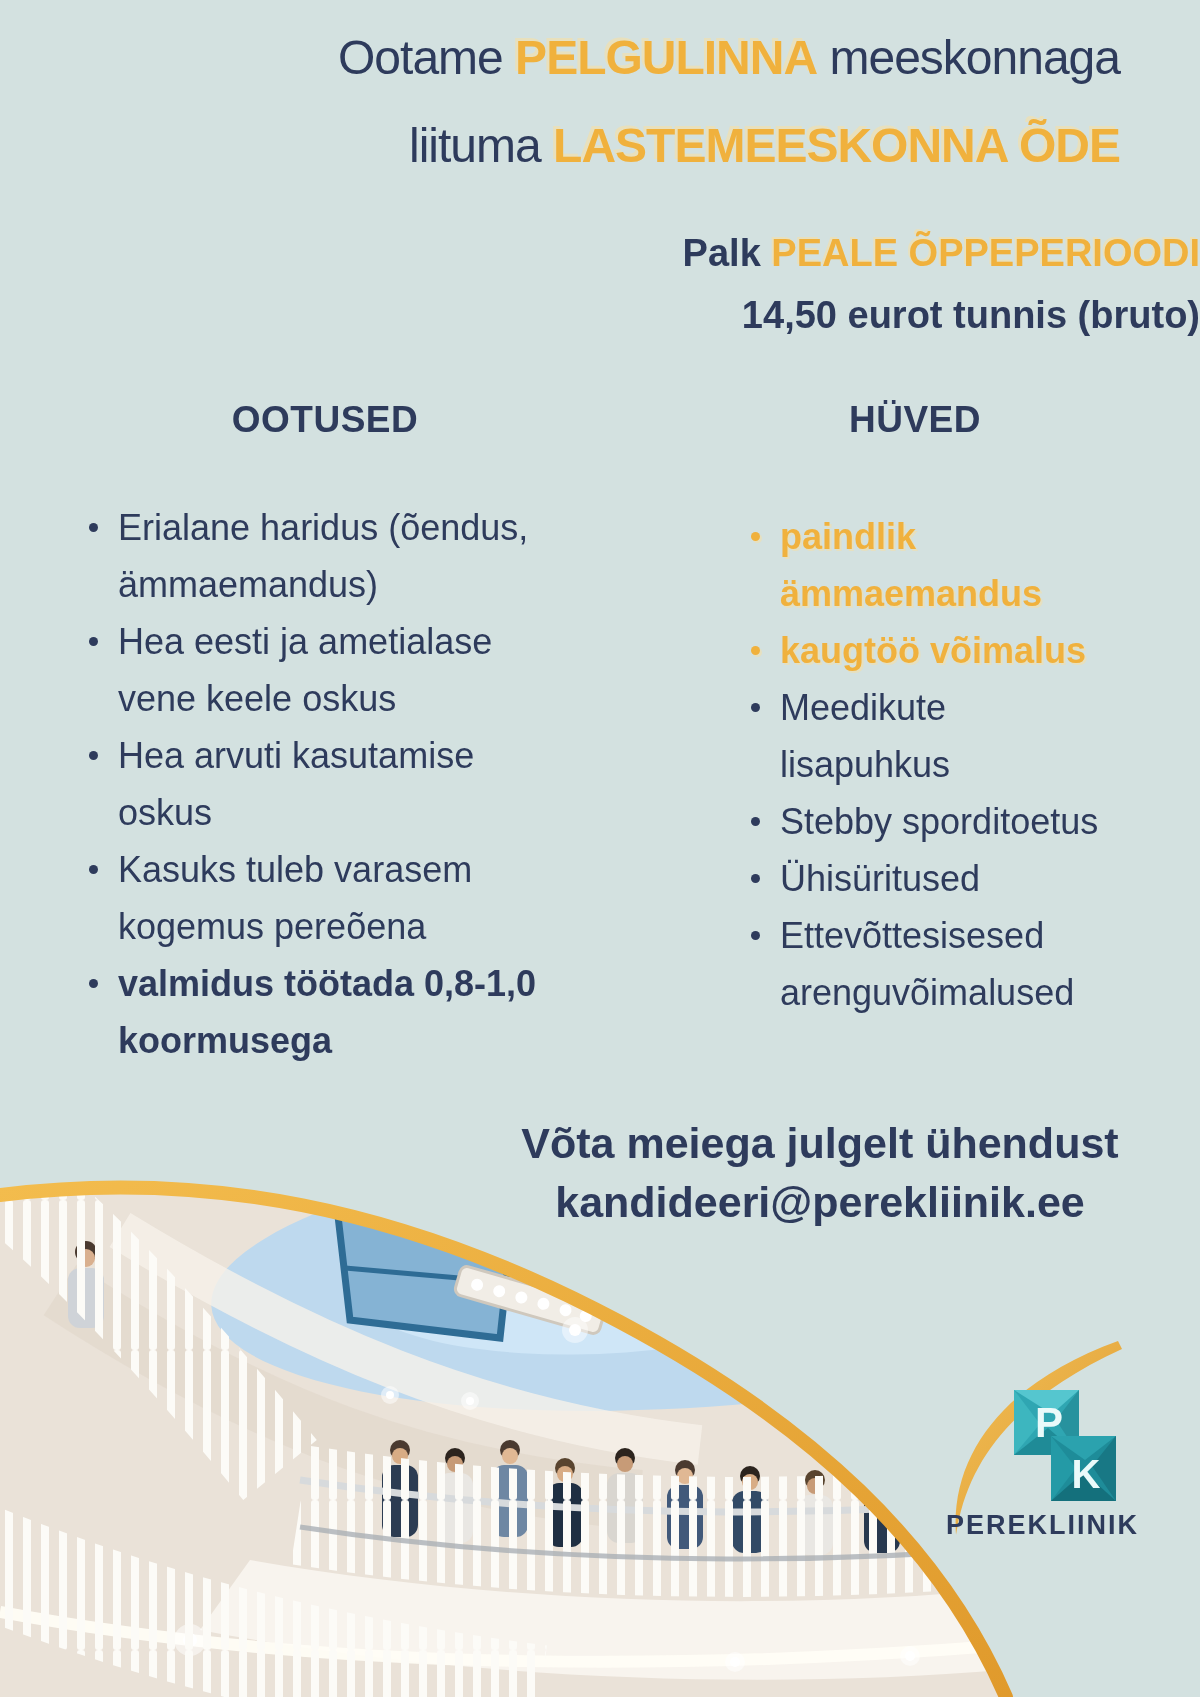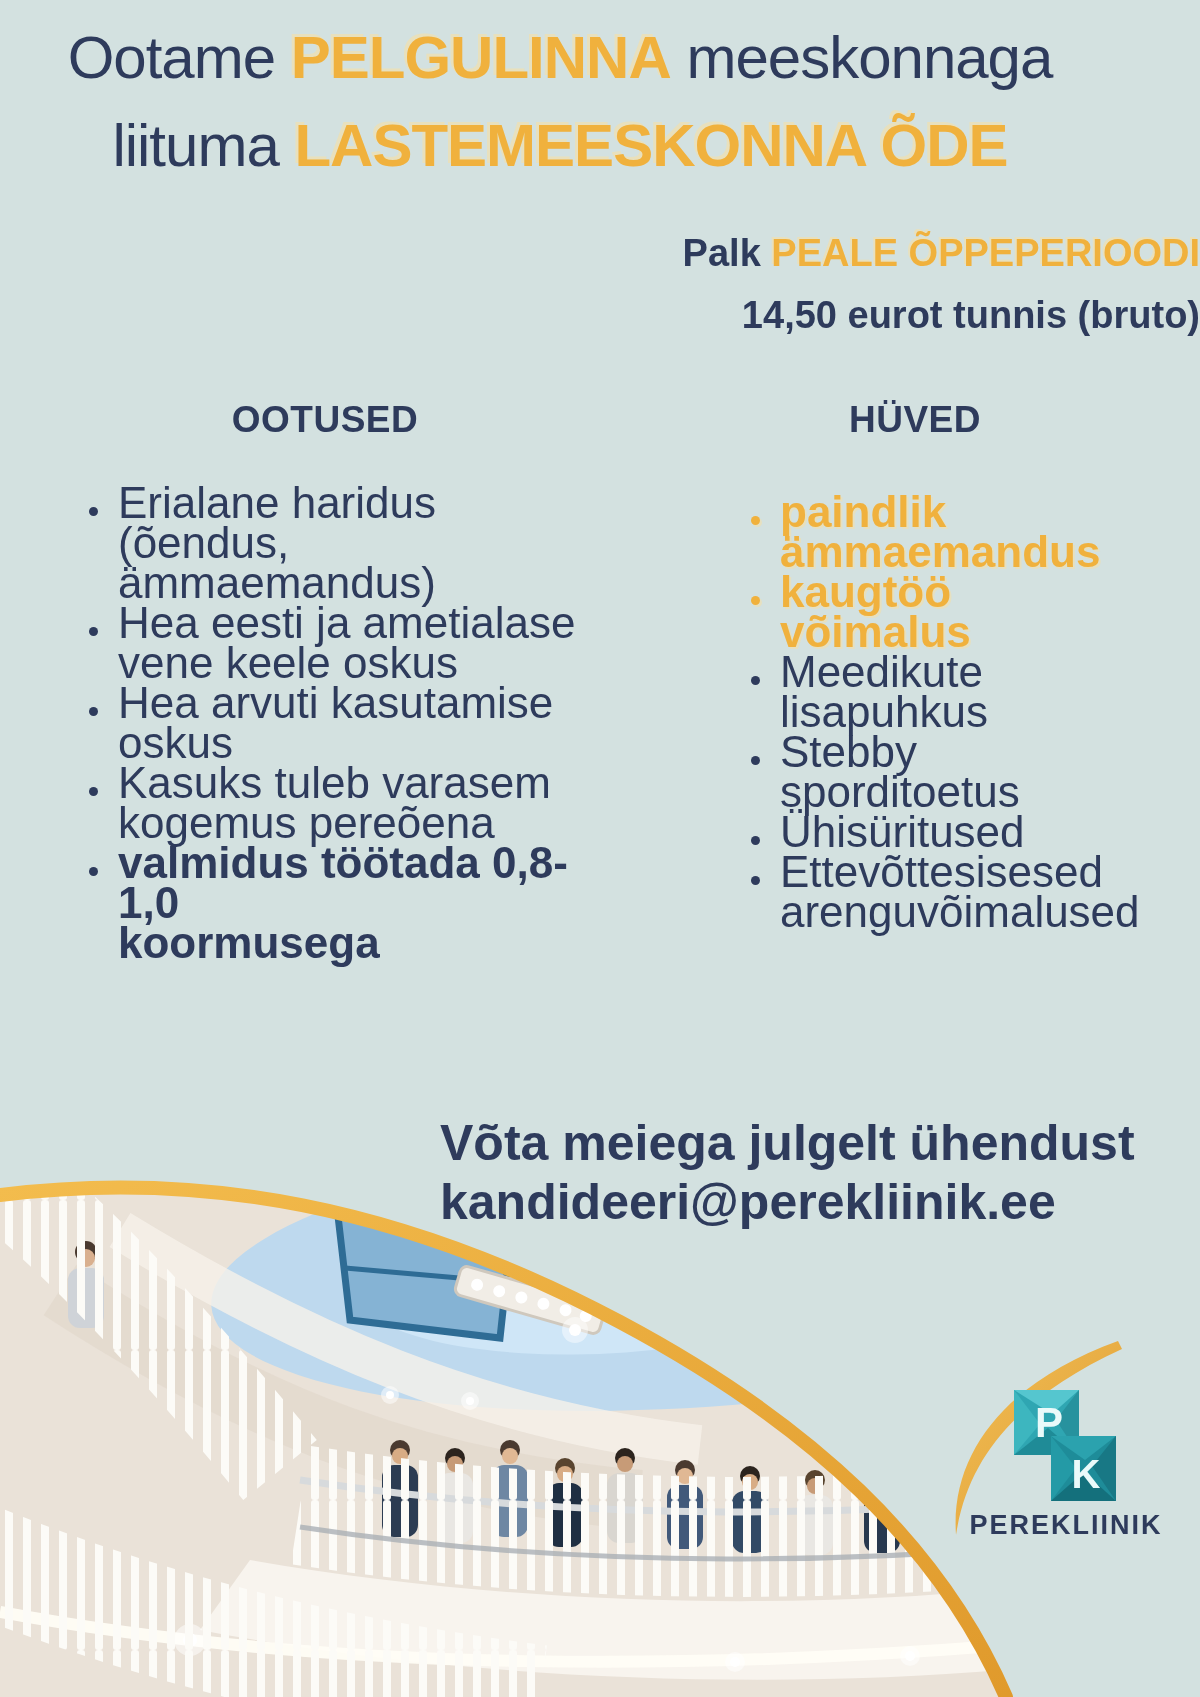--- a/index.html
+++ b/index.html
@@ -12,66 +12,66 @@
   .poster{
     position:relative;width:1200px;height:1697px;margin:0 auto;
     background:var(--background);
     overflow:hidden;
     font-family:"Liberation Sans",sans-serif;
     color:var(--navy);
   }
   
   .title{
     position:absolute;top:14px;left:0;width:1120px;
-    text-align:center;font-size:60px;line-height:88px;
+    text-align:right;font-size:48px;line-height:88px;
     font-weight:500;color:var(--navy);letter-spacing:-1px;
   }
   .title .hl{
     font-weight:700;color:var(--orange);
     text-shadow:-3px -3px 0 rgba(250,224,160,.55);
   }
   
   .salary{
     position:absolute;top:222px;left:480px;width:720px;
     text-align:right;font-size:38px;font-weight:700;line-height:62px;
   }
   .salary .hl{color:var(--orange);text-shadow:-2px -2px 0 rgba(250,224,160,.55);}
   
   .col-header{
     position:absolute;top:399px;font-size:37px;font-weight:700;
     text-align:center;letter-spacing:.5px;
   }
   .col-header.left{left:90px;width:470px;}
   .col-header.right{left:720px;width:390px;}
   ul.blist{
-    position:absolute;list-style:none;font-size:44px;line-height:40px;
+    position:absolute;list-style:none;font-size:36px;line-height:57px;margin-top:16px;
   }
   ul.blist.left{top:483px;left:88px;width:490px;}
   ul.blist.right{top:492px;left:750px;width:400px;}
   ul.blist li{position:relative;padding-left:30px;}
   ul.blist li::before{
     content:"";position:absolute;left:1px;top:24px;width:9px;height:9px;
     border-radius:50%;background:var(--navy);
   }
   ul.blist li span{white-space:pre-line;}
   ul.blist li.strong{font-weight:700;}
   ul.blist li.highlight{font-weight:700;color:var(--orange);
     text-shadow:2px 2px 0 rgba(250,224,160,.5);}
   ul.blist li.highlight::before{background:var(--orange);box-shadow:2px 2px 0 rgba(250,224,160,.5);}
   
   .contact{
     position:absolute;top:1114px;left:440px;width:760px;
-    font-size:50px;font-weight:700;line-height:59px;
+    text-align:center;font-size:43px;font-weight:700;line-height:59px;
   }
   
   svg.deco{position:absolute;left:0;top:0;width:1200px;height:1697px;}
   
   .logo-word{
     position:absolute;top:1510px;left:946px;width:240px;
-    text-align:center;font-size:27px;font-weight:700;
+    text-align:left;font-size:27px;font-weight:700;
     letter-spacing:2px;color:var(--navy);
   }
 </style>
 </head>
 <body>
 
 <div class="poster">
 
   <svg class="deco" viewBox="0 0 1200 1697">
     <defs>

